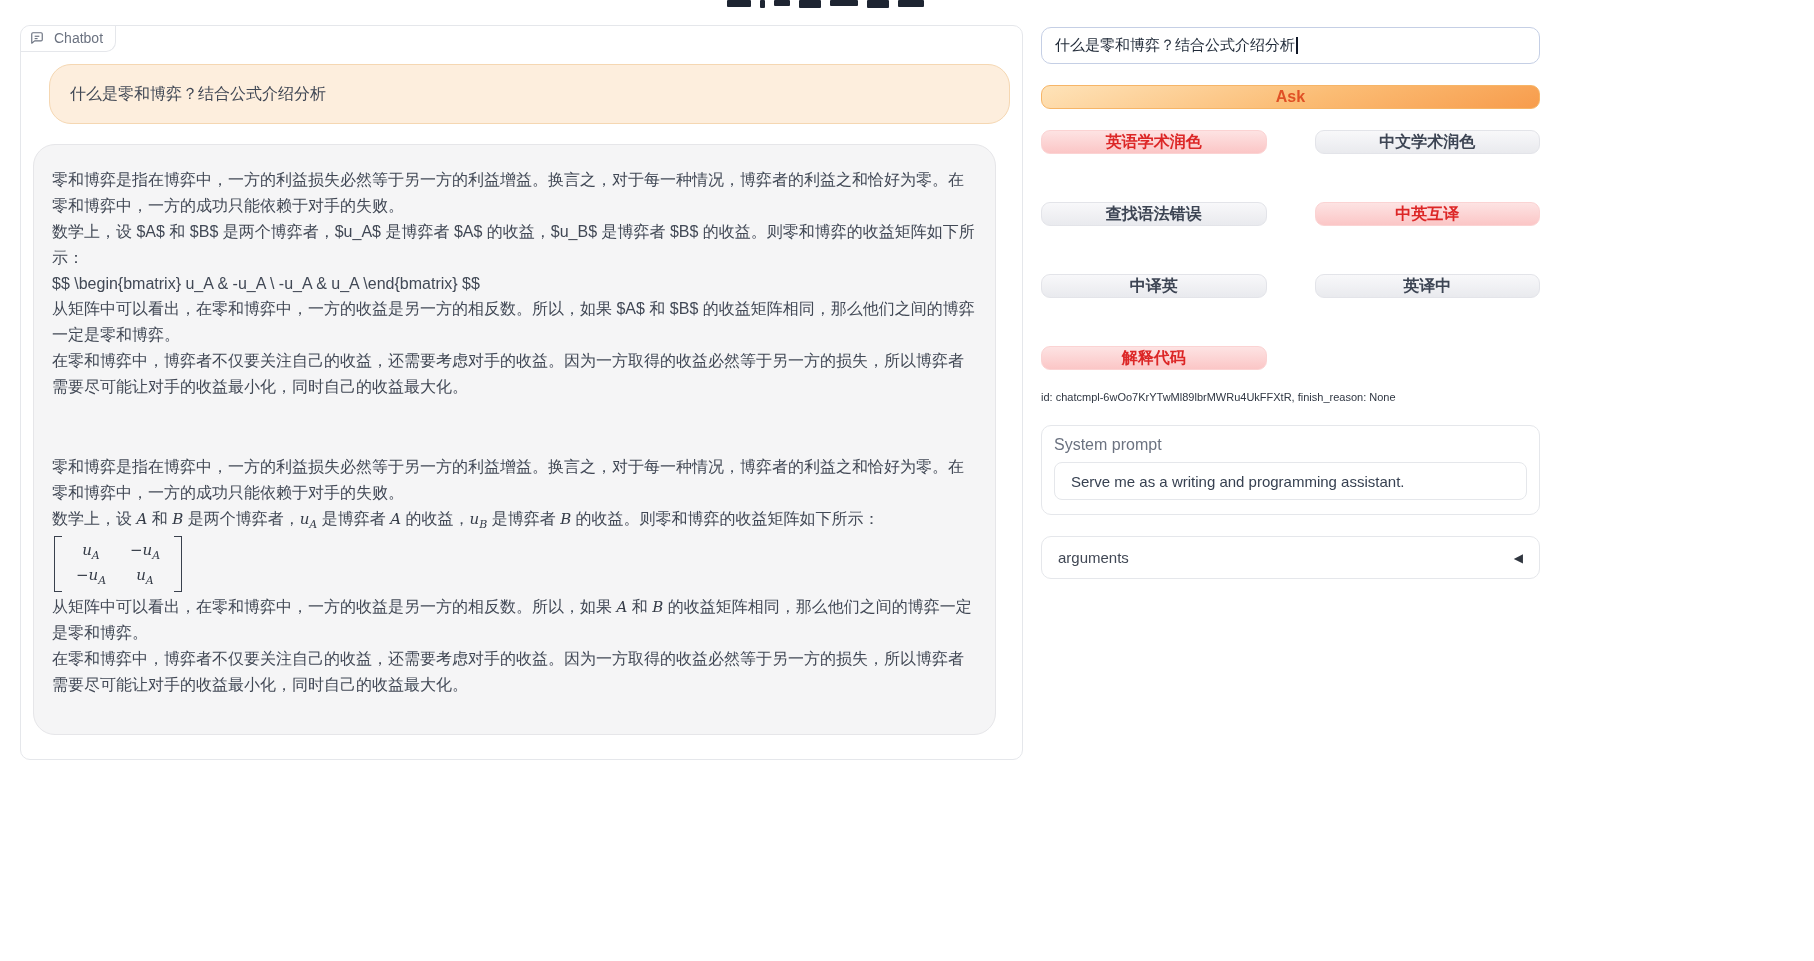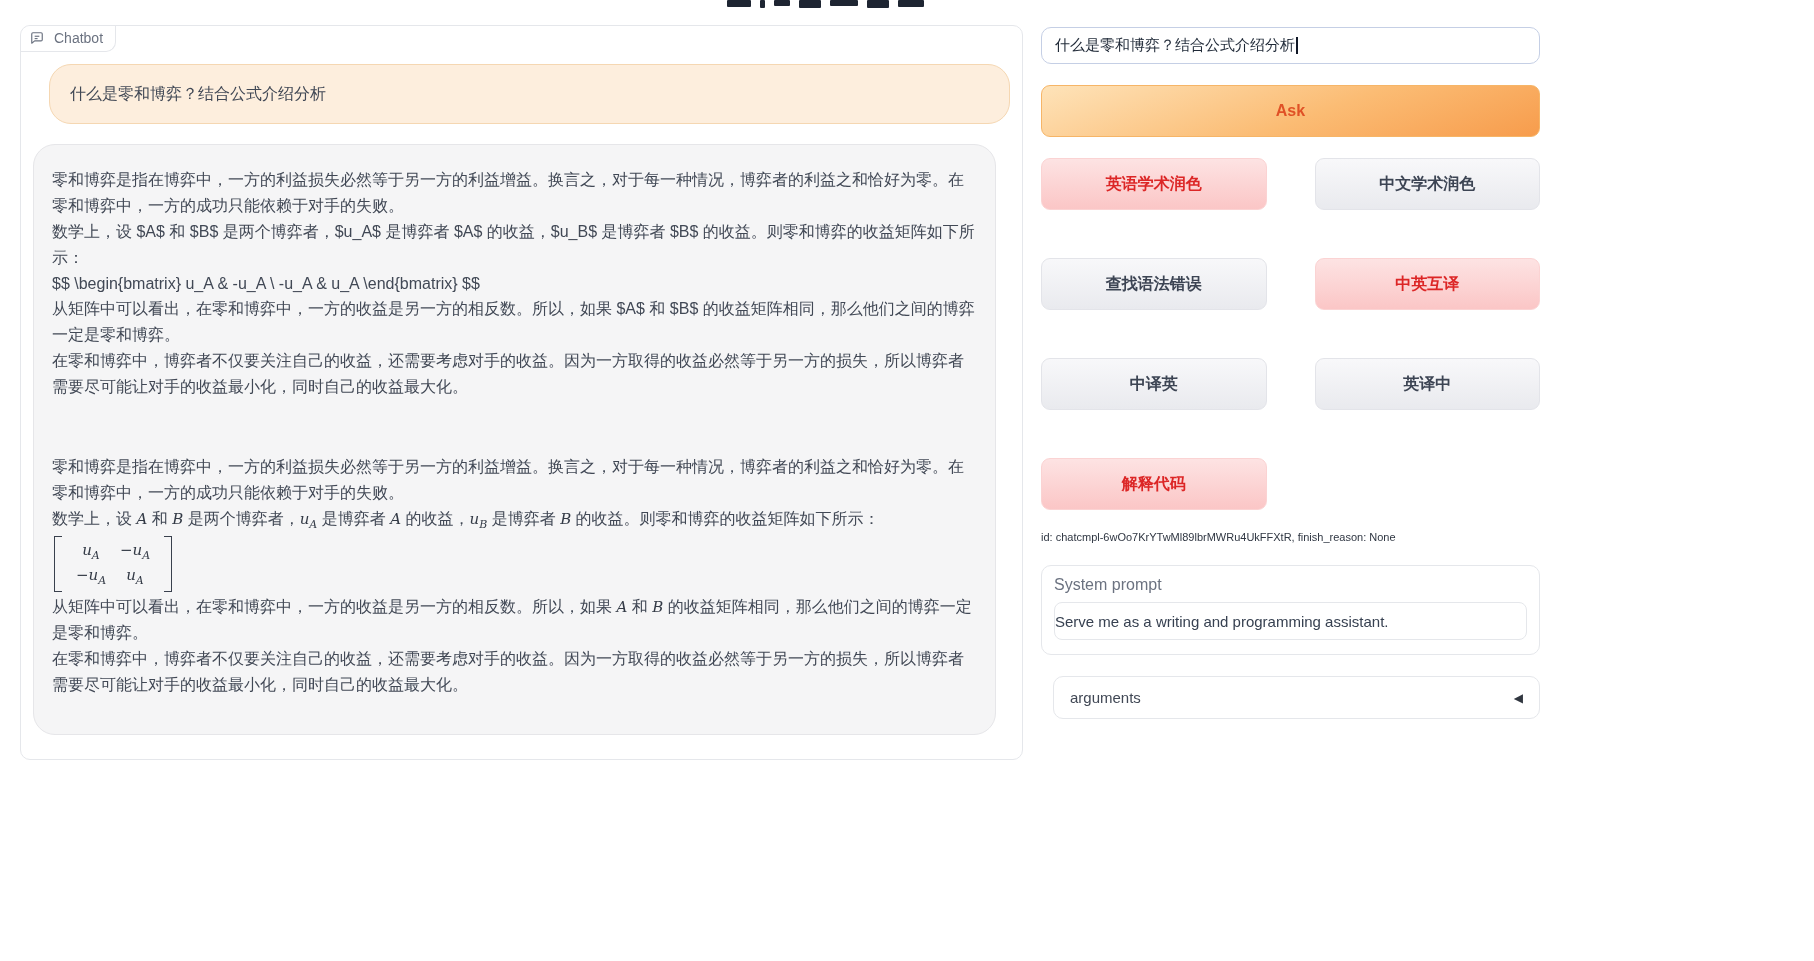--- a/index.html
+++ b/index.html
@@ -28,43 +28,43 @@
     border-radius:22px; padding:22px 18px 36px; }
   .msg.bot p { margin:0; }
   .section-gap { height:54px; }
   .mvar { font-family:"DejaVu Serif","Liberation Serif",serif; font-style:italic; font-size:15px; color:#333a46; }
   sub.mvar { font-size:11px; }
   .matrix { display:flex; align-items:stretch; margin:2px 0 2px 2px; width:max-content; }
   .matrix .bracket { width:8px; border:1.6px solid #39404d; }
   .matrix .bracket.l { border-right:none; }
   .matrix .bracket.r { border-left:none; }
   .matrix .cells { display:flex; flex-direction:column; padding:3px 12px; gap:0; }
-  .matrix .mrow { display:flex; gap:10px; justify-content:center; line-height:1.35; }
+  .matrix .mrow { display:flex; gap:20px; justify-content:center; line-height:1.35; }
   .matrix .cell { min-width:34px; text-align:center; }
 
   
   .right-col { width:499px; display:flex; flex-direction:column; gap:21px; margin-top:2px; }
   .textbox { width:100%; min-height:37px; background:#fff; border:1px solid #c5cfe5; border-radius:10px;
     padding:8px 13px; font-size:15px; color:#1f2937; display:flex; align-items:center; }
   .caret { display:inline-block; width:1.5px; height:17px; background:#111827; margin-left:1px; vertical-align:-3px; }
-  .btn { height:52px; border-radius:9px; display:flex; align-items:center; justify-content:center;
+  .btn { height:24px; border-radius:9px; display:flex; align-items:center; justify-content:center;
     font-weight:700; font-size:16px; cursor:pointer; user-select:none;
     font-family:"Liberation Sans","DejaVu Sans",sans-serif; }
   .btn-ask { background:linear-gradient(160deg,#fee3b9 0%,#fbbc74 55%,#f79c4c 100%);
     border:1px solid #f6b567; color:#e05126; }
   .qa-grid { display:grid; grid-template-columns:1fr 1fr; column-gap:13px; row-gap:20px;gap:48px; }
   .btn-plain { background:linear-gradient(180deg,#f8f8fa,#e9eaee); border:1px solid #e3e4e9; color:#3c4453; }
   .btn-accent { background:linear-gradient(180deg,#fde3e3,#fbc6c6); border:1px solid #fbd3d3; color:#dc2626; }
   .status-line { font-size:11px; color:#2f3642; line-height:1.2; }
   .group-box { border:1px solid #e5e7eb; border-radius:10px; background:#fff; padding:10px 12px 14px; }
   .group-label { font-size:16px; color:#6b7280; margin-bottom:8px; }
   .inner-textbox { width:100%; min-height:38px; background:#fff; border:1px solid #e5e7eb; border-radius:8px;
-    padding:9px 0; font-size:15px; color:#374151; display:flex; align-items:center; }
+    padding:9px 16px; font-size:15px; color:#374151; display:flex; align-items:center; }
   .accordion { border:1px solid #e5e7eb; border-radius:10px; background:#fff; height:43px;
-    display:flex; align-items:center; justify-content:space-between; padding:0 16px; cursor:pointer;margin-left:12px; }
+    display:flex; align-items:center; justify-content:space-between; padding:0 16px; cursor:pointer; }
   .accordion .acc-label { font-size:15px; color:#414855; }
   .accordion .acc-icon { font-size:12px; color:#30363f; }
 </style>
 </head>
 <body>
 
 <div class="page">
 
   <div class="clipped-title">
     <i style="width:24px;height:7px"></i>

